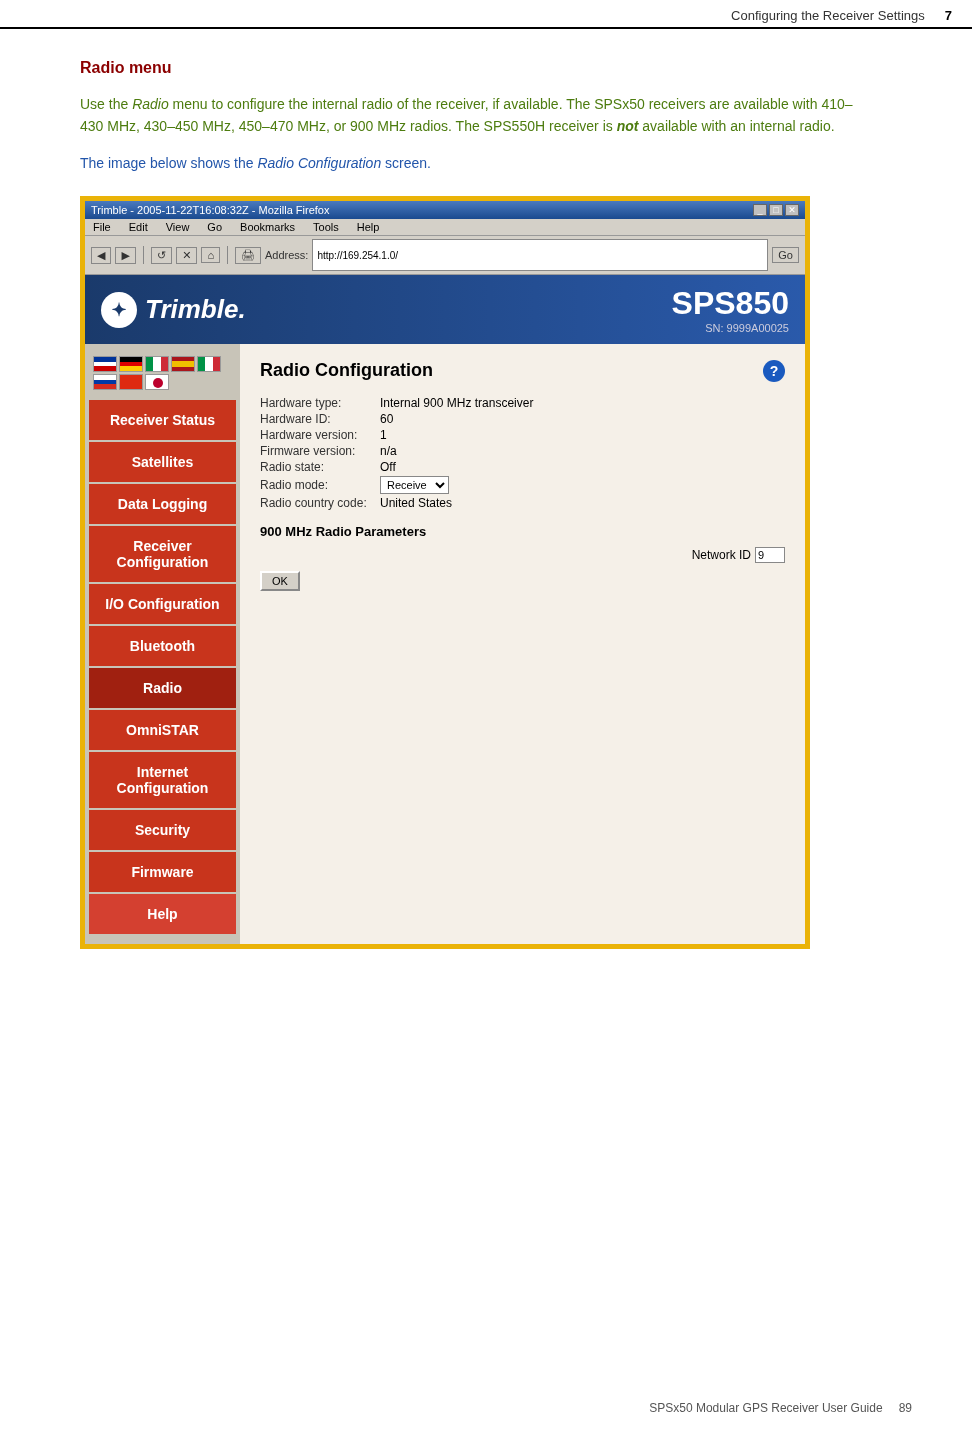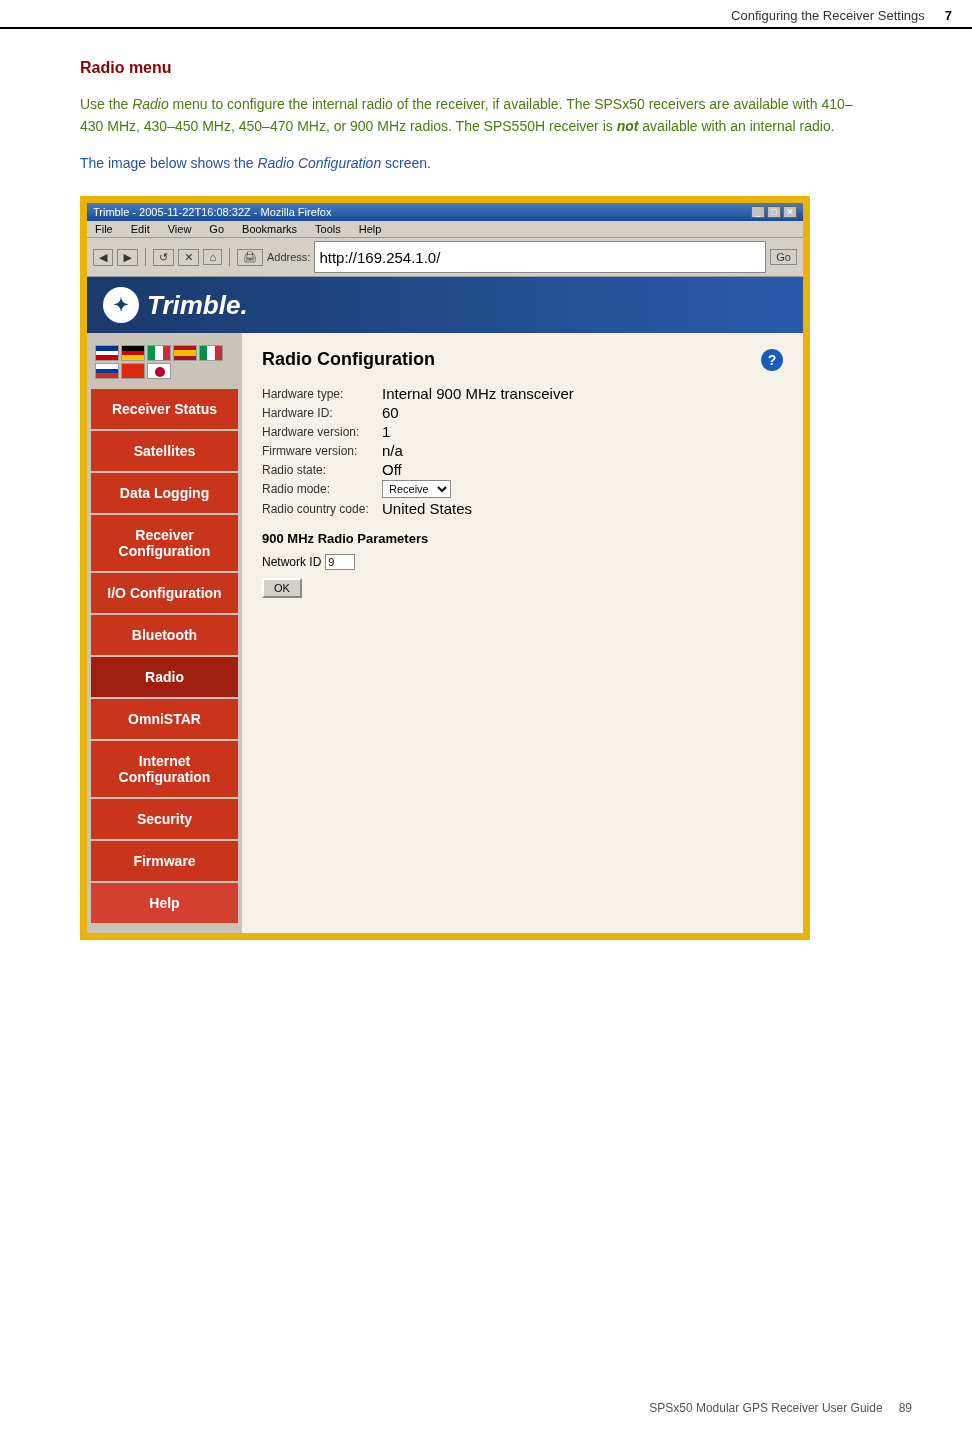--- a/index.html
+++ b/index.html
@@ -55,21 +55,21 @@
       font-style: italic;
     }
     .body-text strong em {
       font-weight: bold;
       font-style: italic;
     }
 
     
     .screenshot-wrapper {
       margin-top: 22px;
-      border: 7px solid #eab308;
+      border: 5px solid #eab308;
       width: 730px;
       background: #e5e5e5;
     }
 
     
     .browser-titlebar {
       background: linear-gradient(to bottom, #4a7abf, #1a4a8f);
       color: #fff;
       font-size: 11px;
       padding: 3px 6px;
@@ -142,21 +142,21 @@
       gap: 4px;
     }
     .address-label {
       font-size: 11px;
       color: #333;
     }
     .address-input {
       flex: 1;
       height: 31px;
       border: 1px solid #888;
-      font-size: 15px;
+      font-size: 10px;
       padding: 15px 4px;
       background: #fff;
     }
 
     
     .trimble-header {
       background: linear-gradient(to right, #1a3a6b, #2a5aab);
       padding: 10px 16px;
       display: flex;
       justify-content: space-between;
@@ -302,21 +302,21 @@
       margin-bottom: 2px;
       align-items: center;
     }
     .info-label {
       min-width: 120px;
       color: #333;
       font-size: 12px;
     }
     .info-value {
       color: #000;
-      font-size: 15px;
+      font-size: 12px;
     }
 
     
     .radio-mode-row {
       display: flex;
       align-items: center;
       margin-bottom: 2px;
     }
     .mode-select {
       font-size: 11px;
@@ -333,20 +333,21 @@
       color: #000;
       margin: 12px 0 8px 0;
     }
 
     
     .network-id-row {
       display: flex;
       align-items: center;
       margin-bottom: 8px;
       font-size: 12px;
+      justify-content: flex-end;
     }
     .network-id-input {
       width: 30px;
       height: 16px;
       border: 1px solid #888;
       font-size: 11px;
       padding: 0 2px;
       margin-left: 4px;
     }
     .ok-button {
@@ -425,20 +426,27 @@
         <input class="address-input" type="text" value="http://169.254.1.0/" style="">
       </div>
       <button class="toolbar-btn">Go</button>
     </div>
 
     <div class="trimble-header">
       <div class="trimble-logo">
         <div class="trimble-logo-icon">✦</div>
         <div class="trimble-logo-text">Trimble.</div>
       </div>
+      <div class="trimble-model">
+        <div class="trimble-model-number">SPS850</div>
+        <div class="trimble-serial">
+          <span>SN:</span>
+          <span>9999A00025</span>
+        </div>
+      </div>
     </div>
 
     <div class="browser-body">
 
       <div class="sidebar">
         <div class="flags-row">
           <div class="flag flag-uk" title="English"></div>
           <div class="flag flag-de" title="German"></div>
           <div class="flag flag-it" title="Italian"></div>
           <div class="flag flag-es" title="Spanish"></div>

